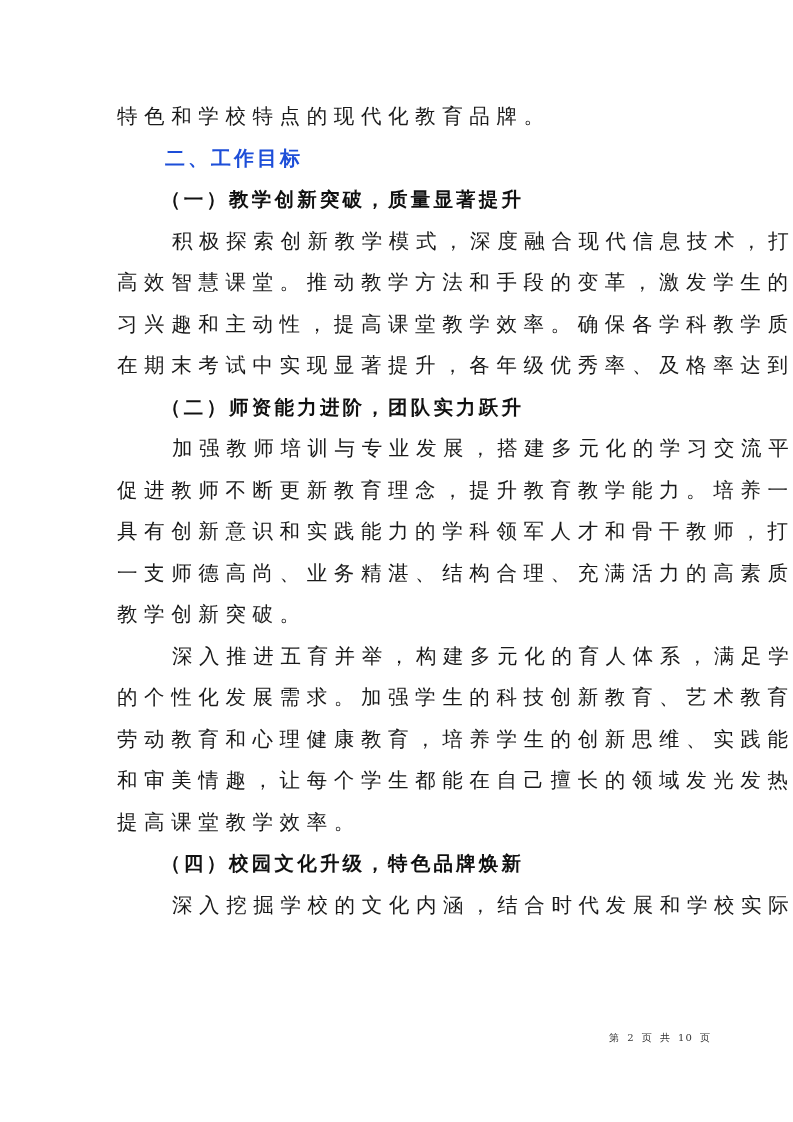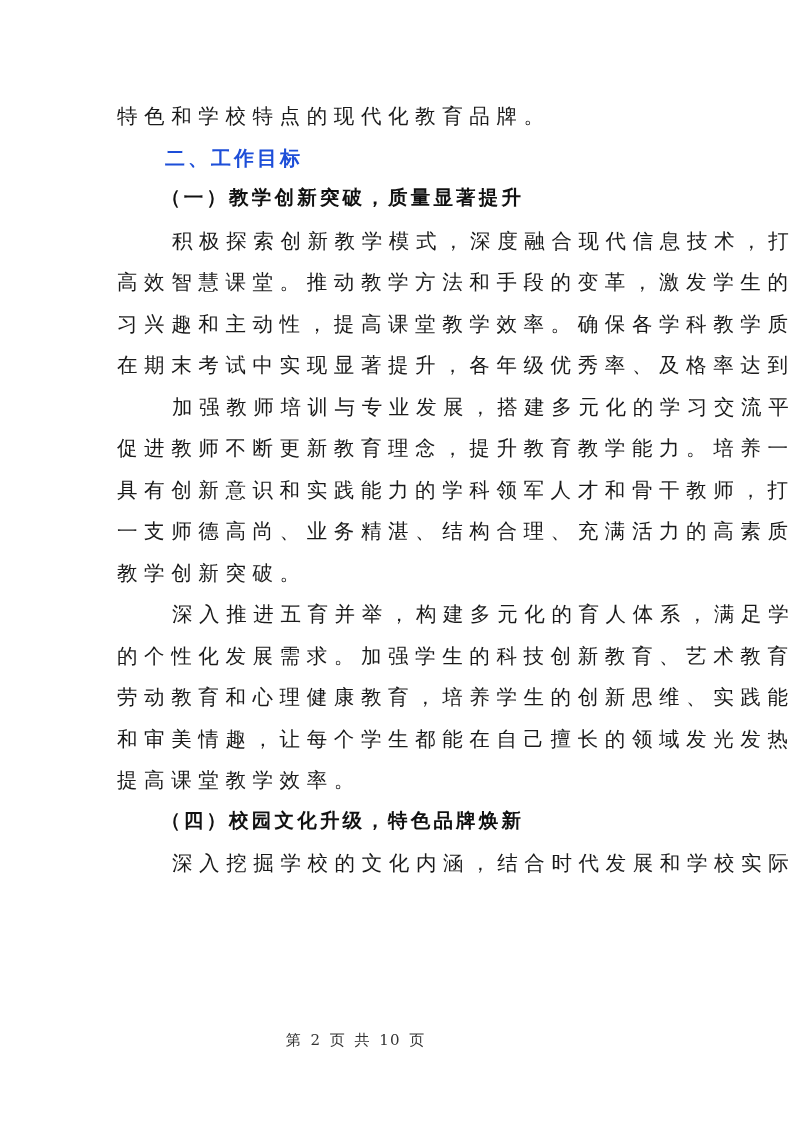--- a/index.html
+++ b/index.html
@@ -48,35 +48,35 @@
       font-family: "DejaVu Sans", "Liberation Sans", sans-serif;
       font-weight: bold;
       font-size: 20px;
       letter-spacing: 3px;
       padding-left: 48px;
       color: #1d4ed8;
     }
     .h2 {
       height: 41.5px;
       line-height: 41.5px;
-      font-family: Liberation Mono, monospace;
+      font-family: Liberation Sans, sans-serif;
       font-weight: bold;
       font-size: 19.5px;
       letter-spacing: 3.2px;
       padding-left: 44px;
       color: #111;
     }
     .footer {
       position: absolute;
       left: 0;
       width: 711px;
       top: 1031px;
-      text-align: center;
+      text-align: right;
       font-family: "DejaVu Serif", "Liberation Serif", serif;
-      font-size: 15px;
+      font-size: 10px;
       color: #333;
       word-spacing: 3px;
       letter-spacing: 1px;
     }
   </style>
 </head>
 <body>
 
 <div class="page">
   <div class="content">
@@ -89,20 +89,21 @@
 
     <div class="h2">（一）教学创新突破，质量显著提升</div>
 
     <div class="para">
       <div class="line indent">积极探索创新教学模式，深度融合现代信息技术，打造</div>
       <div class="line">高效智慧课堂。推动教学方法和手段的变革，激发学生的学</div>
       <div class="line">习兴趣和主动性，提高课堂教学效率。确保各学科教学质量</div>
       <div class="line">在期末考试中实现显著提升，各年级优秀率、及格率达到新</div>
     </div>
 
+    <div class="h2">（二）师资能力进阶，团队实力跃升</div>
 
     <div class="para">
       <div class="line indent">加强教师培训与专业发展，搭建多元化的学习交流平台，</div>
       <div class="line">促进教师不断更新教育理念，提升教育教学能力。培养一批</div>
       <div class="line">具有创新意识和实践能力的学科领军人才和骨干教师，打造</div>
       <div class="line">一支师德高尚、业务精湛、结构合理、充满活力的高素质专</div>
       <div class="line">教学创新突破。</div>
     </div>
 
 

